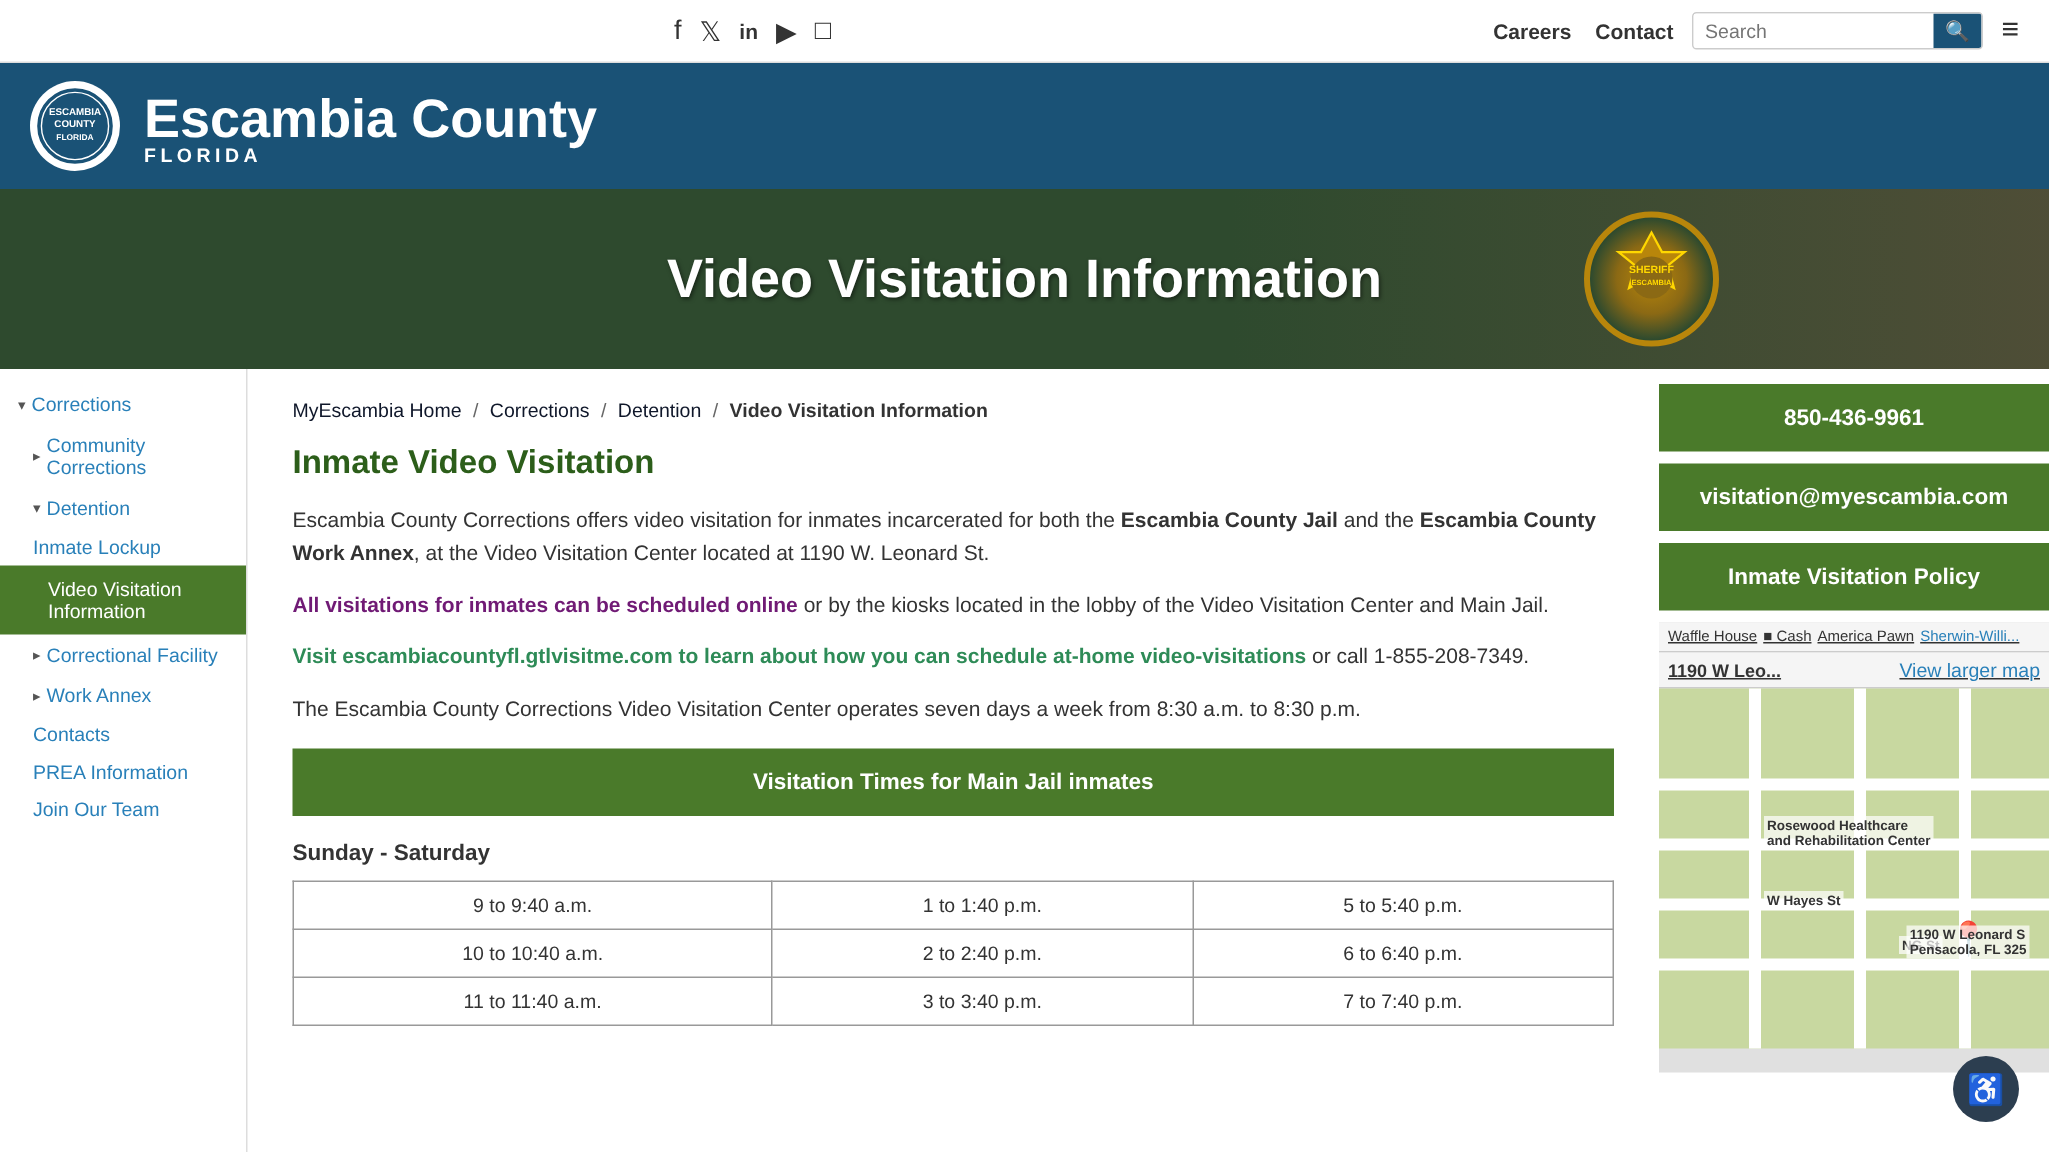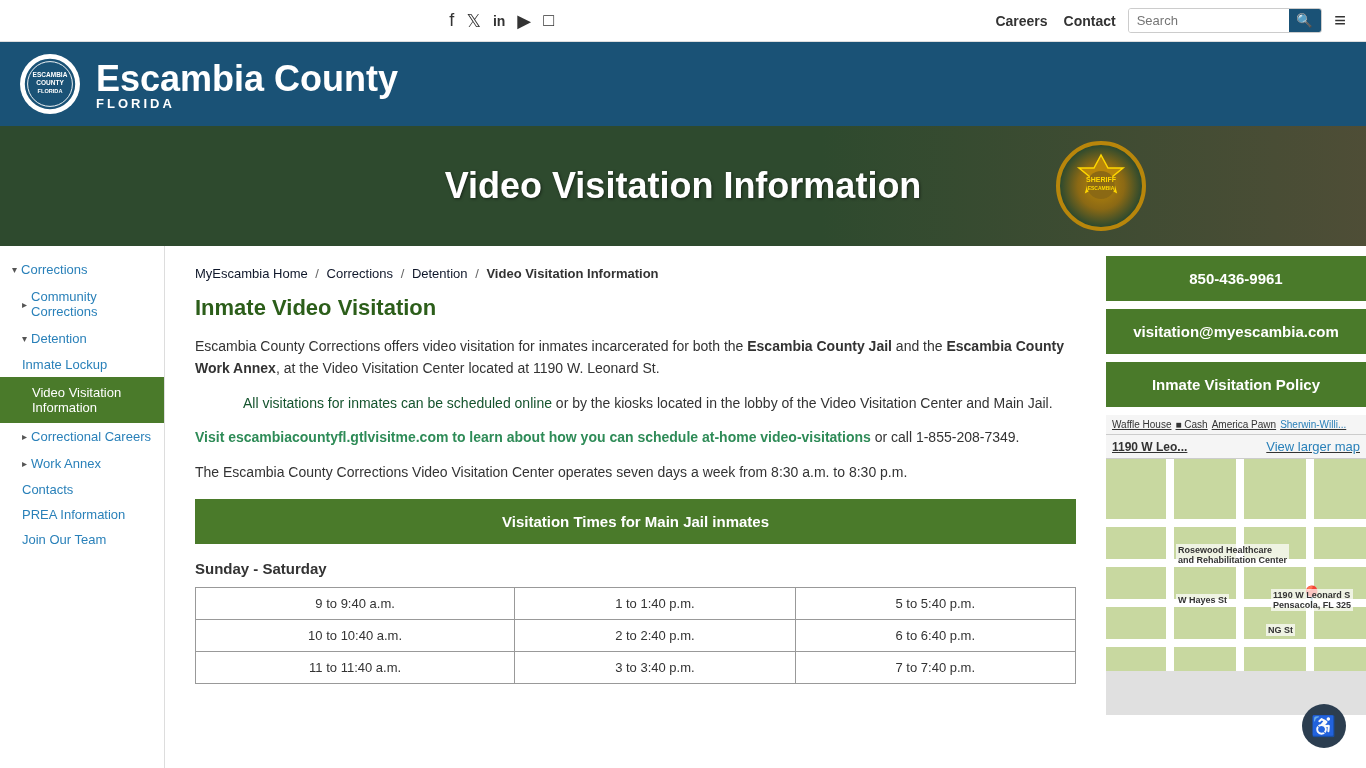--- a/index.html
+++ b/index.html
@@ -136,24 +136,23 @@
       font-weight: bold;
       color: #2c5e1a;
       margin-bottom: 14px;
     }
     .content-text {
       font-size: 14px;
       line-height: 1.6;
       margin-bottom: 12px;
     }
     .highlight-link {
-      color: #14532d;
-      font-weight: normal;
-      cursor: pointer;
-      margin-left: 48px;
+      color: #701a75;
+      font-weight: bold;
+      cursor: pointer;
     }
     .visitation-link {
       color: #2e8b57;
       font-weight: bold;
       cursor: pointer;
     }
     .green-box {
       background: #4a7a2a;
       color: white;
       font-weight: bold;
@@ -210,21 +209,21 @@
       border-bottom: 1px solid #ccc;
       padding: 4px 6px;
       display: flex;
       align-items: center;
       gap: 4px;
     }
     .map-address { font-weight: bold; font-size: 12px; }
     .map-link { color: #2980b9; font-size: 13px; cursor: pointer; }
     .map-bg {
       width: 100%;
-      height: 212px;
+      height: 240px;
       background: #c8d8a0;
       position: relative;
     }
     .map-road-h {
       position: absolute;
       background: #fff;
       height: 8px;
     }
     .map-road-v {
       position: absolute;
@@ -327,21 +326,21 @@
     <div class="sidebar-item" style="padding-left:22px;">
       <span class="arrow">▾</span>
       <span>Detention</span>
     </div>
     <div class="sidebar-subitem">Inmate Lockup</div>
     <div class="sidebar-item active" style="padding-left:32px;">
       <span>Video Visitation Information</span>
     </div>
     <div class="sidebar-item" style="padding-left:22px;">
       <span class="arrow">▸</span>
-      <span>Correctional Careers</span>
+      <span>Correctional Facility</span>
     </div>
     <div class="sidebar-item" style="padding-left:22px;">
       <span class="arrow">▸</span>
       <span>Work Annex</span>
     </div>
     <div class="sidebar-subitem">Contacts</div>
     <div class="sidebar-subitem">PREA Information</div>
     <div class="sidebar-subitem">Join Our Team</div>
   </div>
 

